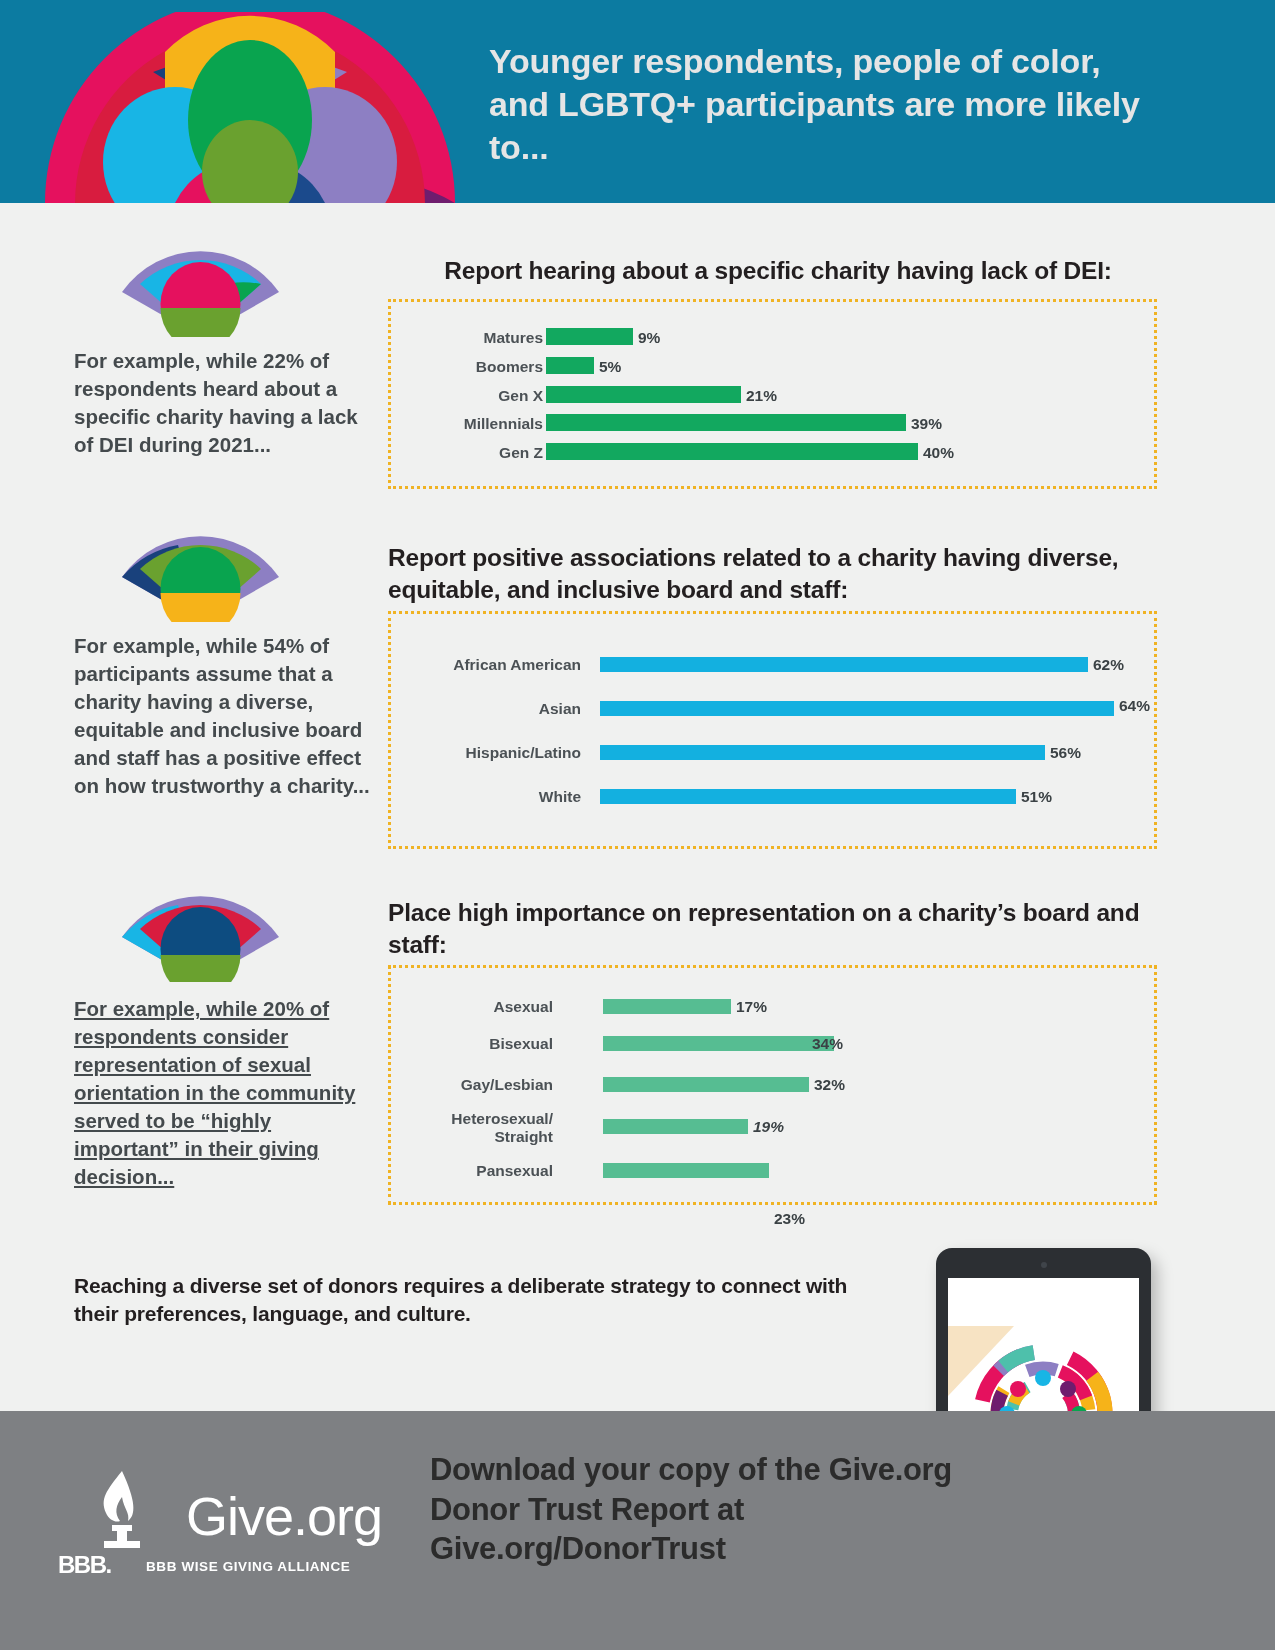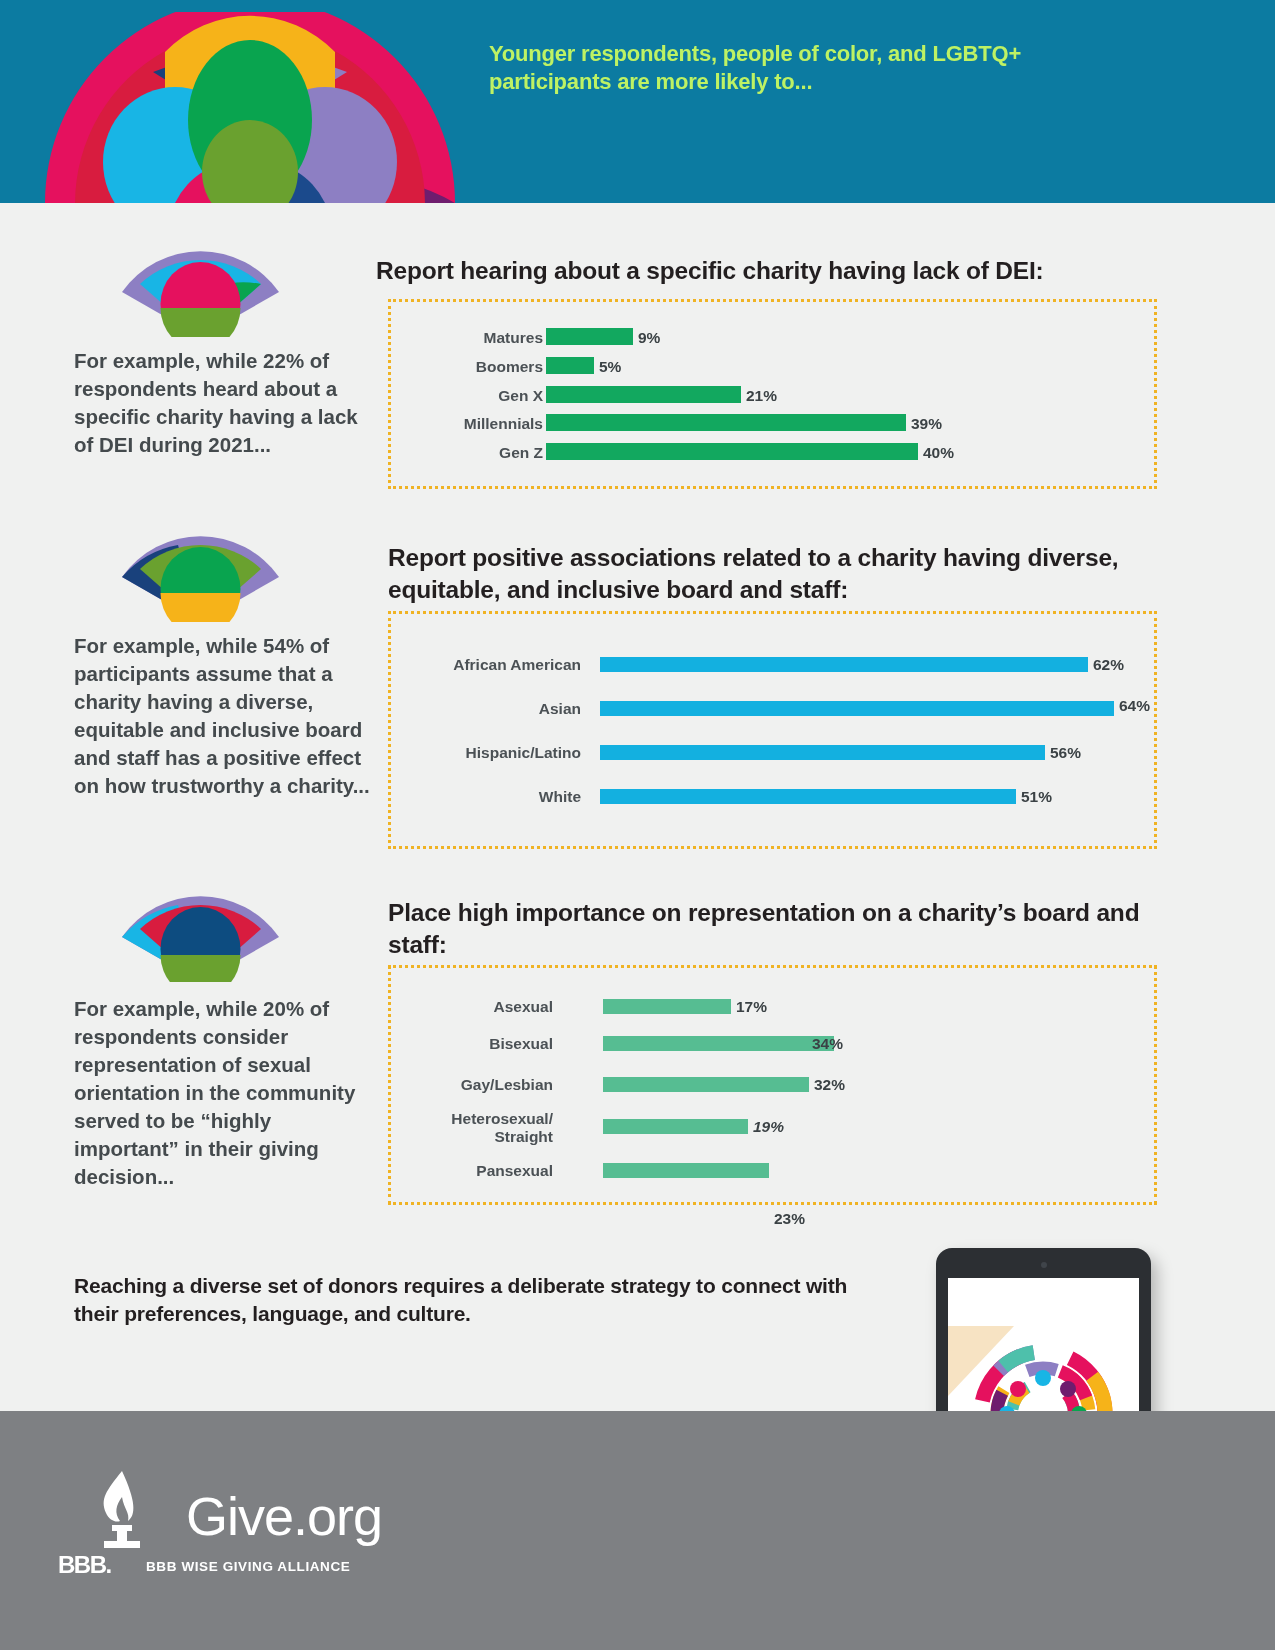--- a/index.html
+++ b/index.html
@@ -10,21 +10,21 @@
     overflow:hidden;
     position:relative;
   }
   
   .header{
     position:absolute;left:0;top:0;width:1275px;height:203px;
     background:#0c7ba1;overflow:hidden;
   }
   .header-title{
     position:absolute;left:489px;top:40px;width:660px;
-    color:#bef264;font-size:22px;line-height:1.26;font-weight:bold;
+    color:#e5e5e5;font-size:34px;line-height:1.26;font-weight:bold;
     letter-spacing:-0.2px;
   }
   .header-art{
     position:absolute;left:35px;top:12px;width:430px;height:191px;
   }
   .fan{position:absolute;}
   .side-text{
     position:absolute;width:300px;
     color:#444a4d;font-size:20.5px;line-height:1.37;font-weight:bold;
   }
@@ -148,21 +148,21 @@
   <svg width="165" height="95" viewBox="0 0 165 95">
     <path d="M82.5 95 L4 50 A96 96 0 0 1 161 50 Z" fill="#8d7fc3"></path>
     <path d="M82.5 95 L22 42 A88 88 0 0 1 143 42 Z" fill="#18b5e5"></path>
     <path d="M82.5 95 L100 44 A88 88 0 0 1 143 42 Z" fill="#09a44f"></path>
     <ellipse cx="82.5" cy="62" rx="40" ry="42" fill="#e5115e"></ellipse>
     <path d="M42.5 66 A40 42 0 0 0 122.5 66 Z" fill="#6aa12f"></path>
   </svg>
 </div>
 <div class="side-text" style="left:74px;top:347px;">For example, while 22% of respondents heard about a specific charity having a lack of DEI during 2021...</div>
 
-<div class="chart-heading" style="left:376px;top:255px;width:780px;">Report hearing about a specific charity having lack of DEI:</div>
+<div class="chart-heading" style="left:388px;top:255px;width:780px;text-align:center;">Report hearing about a specific charity having lack of DEI:</div>
 
 <div class="chart-box" style="left:388px;top:299px;width:769px;height:190px;">
 
   <div class="bar-label" style="left:24px;top:27px;width:128px;">Matures</div>
   <div class="bar" style="left:155px;top:26px;width:87px;height:17px;background:#12a85f;"></div>
   <div class="bar-value" style="left:247px;top:28px;">9%</div>
 
   <div class="bar-label" style="left:24px;top:56px;width:128px;">Boomers</div>
   <div class="bar" style="left:155px;top:55px;width:48px;height:17px;background:#12a85f;"></div>
   <div class="bar-value" style="left:208px;top:57px;">5%</div>
@@ -214,21 +214,21 @@
 
 <div class="fan" style="left:118px;top:887px;">
   <svg width="165" height="95" viewBox="0 0 165 95">
     <path d="M82.5 95 L4 50 A96 96 0 0 1 161 50 Z" fill="#8d7fc3"></path>
     <path d="M82.5 95 L4 50 A96 96 0 0 1 60 18 Z" fill="#18b5e5"></path>
     <path d="M82.5 95 L22 42 A88 88 0 0 1 143 42 Z" fill="#d81c3f"></path>
     <ellipse cx="82.5" cy="62" rx="40" ry="42" fill="#0d4c80"></ellipse>
     <path d="M42.5 68 A40 42 0 0 0 122.5 68 Z" fill="#6aa12f"></path>
   </svg>
 </div>
-<div class="side-text" style="left:74px;top:995px;">For example, while 20% of respondents consider representation of sexual orientation in the community served to be “highly important” in their giving decision...</div>
+<div class="side-text" style="left:74px;top:995px;text-decoration:underline;">For example, while 20% of respondents consider representation of sexual orientation in the community served to be “highly important” in their giving decision...</div>
 
 <div class="chart-heading" style="left:388px;top:897px;width:780px;">Place high importance on representation on a charity’s board and staff:</div>
 
 <div class="chart-box" style="left:388px;top:965px;width:769px;height:240px;">
 
   <div class="bar-label" style="left:24px;top:30px;width:138px;">Asexual</div>
   <div class="bar" style="left:212px;top:31px;width:128px;height:15px;background:#56bd92;"></div>
   <div class="bar-value" style="left:345px;top:31px;">17%</div>
 
   <div class="bar-label" style="left:24px;top:67px;width:138px;">Bisexual</div>
@@ -297,13 +297,14 @@
     <svg width="70" height="92" viewBox="0 0 70 92" style="position:absolute;left:28px;top:2px;">
       <path d="M36 2 C20 22 14 30 20 44 C23 51 30 54 34 52 C28 44 30 36 36 28 C38 40 44 44 42 52 C50 46 50 32 36 2 Z" fill="#ffffff"></path>
       <rect x="26" y="56" width="20" height="6" fill="#ffffff"></rect>
       <rect x="31" y="62" width="10" height="10" fill="#ffffff"></rect>
       <rect x="18" y="72" width="36" height="7" fill="#ffffff"></rect>
     </svg>
     <div class="bbb-give">Give.org</div>
     <div class="bbb-bbb">BBB.</div>
     <div class="bbb-tag">BBB WISE GIVING ALLIANCE</div>
   </div>
+  <div class="footer-cta">Download your copy of the Give.org Donor Trust Report at Give.org/DonorTrust</div>
 </div>
 
 </body></html>

